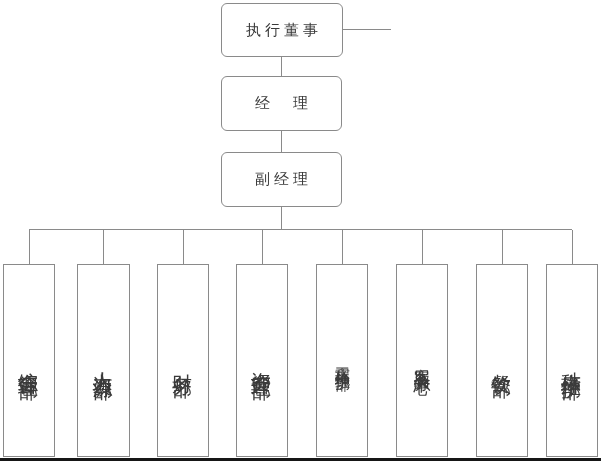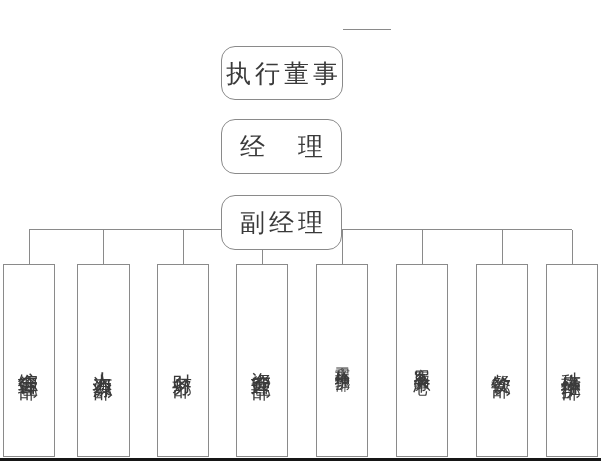--- a/index.html
+++ b/index.html
@@ -21,25 +21,24 @@
     position: absolute;
     box-sizing: border-box;
     border: 1px solid #8a8a8a;
     background: #ffffff;
     display: flex;
     align-items: center;
     justify-content: center;
     white-space: nowrap;
   }
   .rounded {
-    border-radius: 14px;
-    font-size: 25px;
+    border-radius: 6px;
+    font-size: 15px;
     letter-spacing: 4px;
     text-indent: 4px;
-    margin-top: 43px;
   }
   .n-exec { left: 221px; top: 3px;   width: 122px; height: 54px; }
   .n-sup  { left: 391px; top: 3px;   width: 126px; height: 54px; }
   .n-mgr  { left: 221px; top: 76px;  width: 121px; height: 55px; }
   .n-dep  { left: 221px; top: 152px; width: 121px; height: 55px; }
   .dept {
     top: 264px;
     width: 52px;
     height: 193px;
     writing-mode: vertical-rl;

